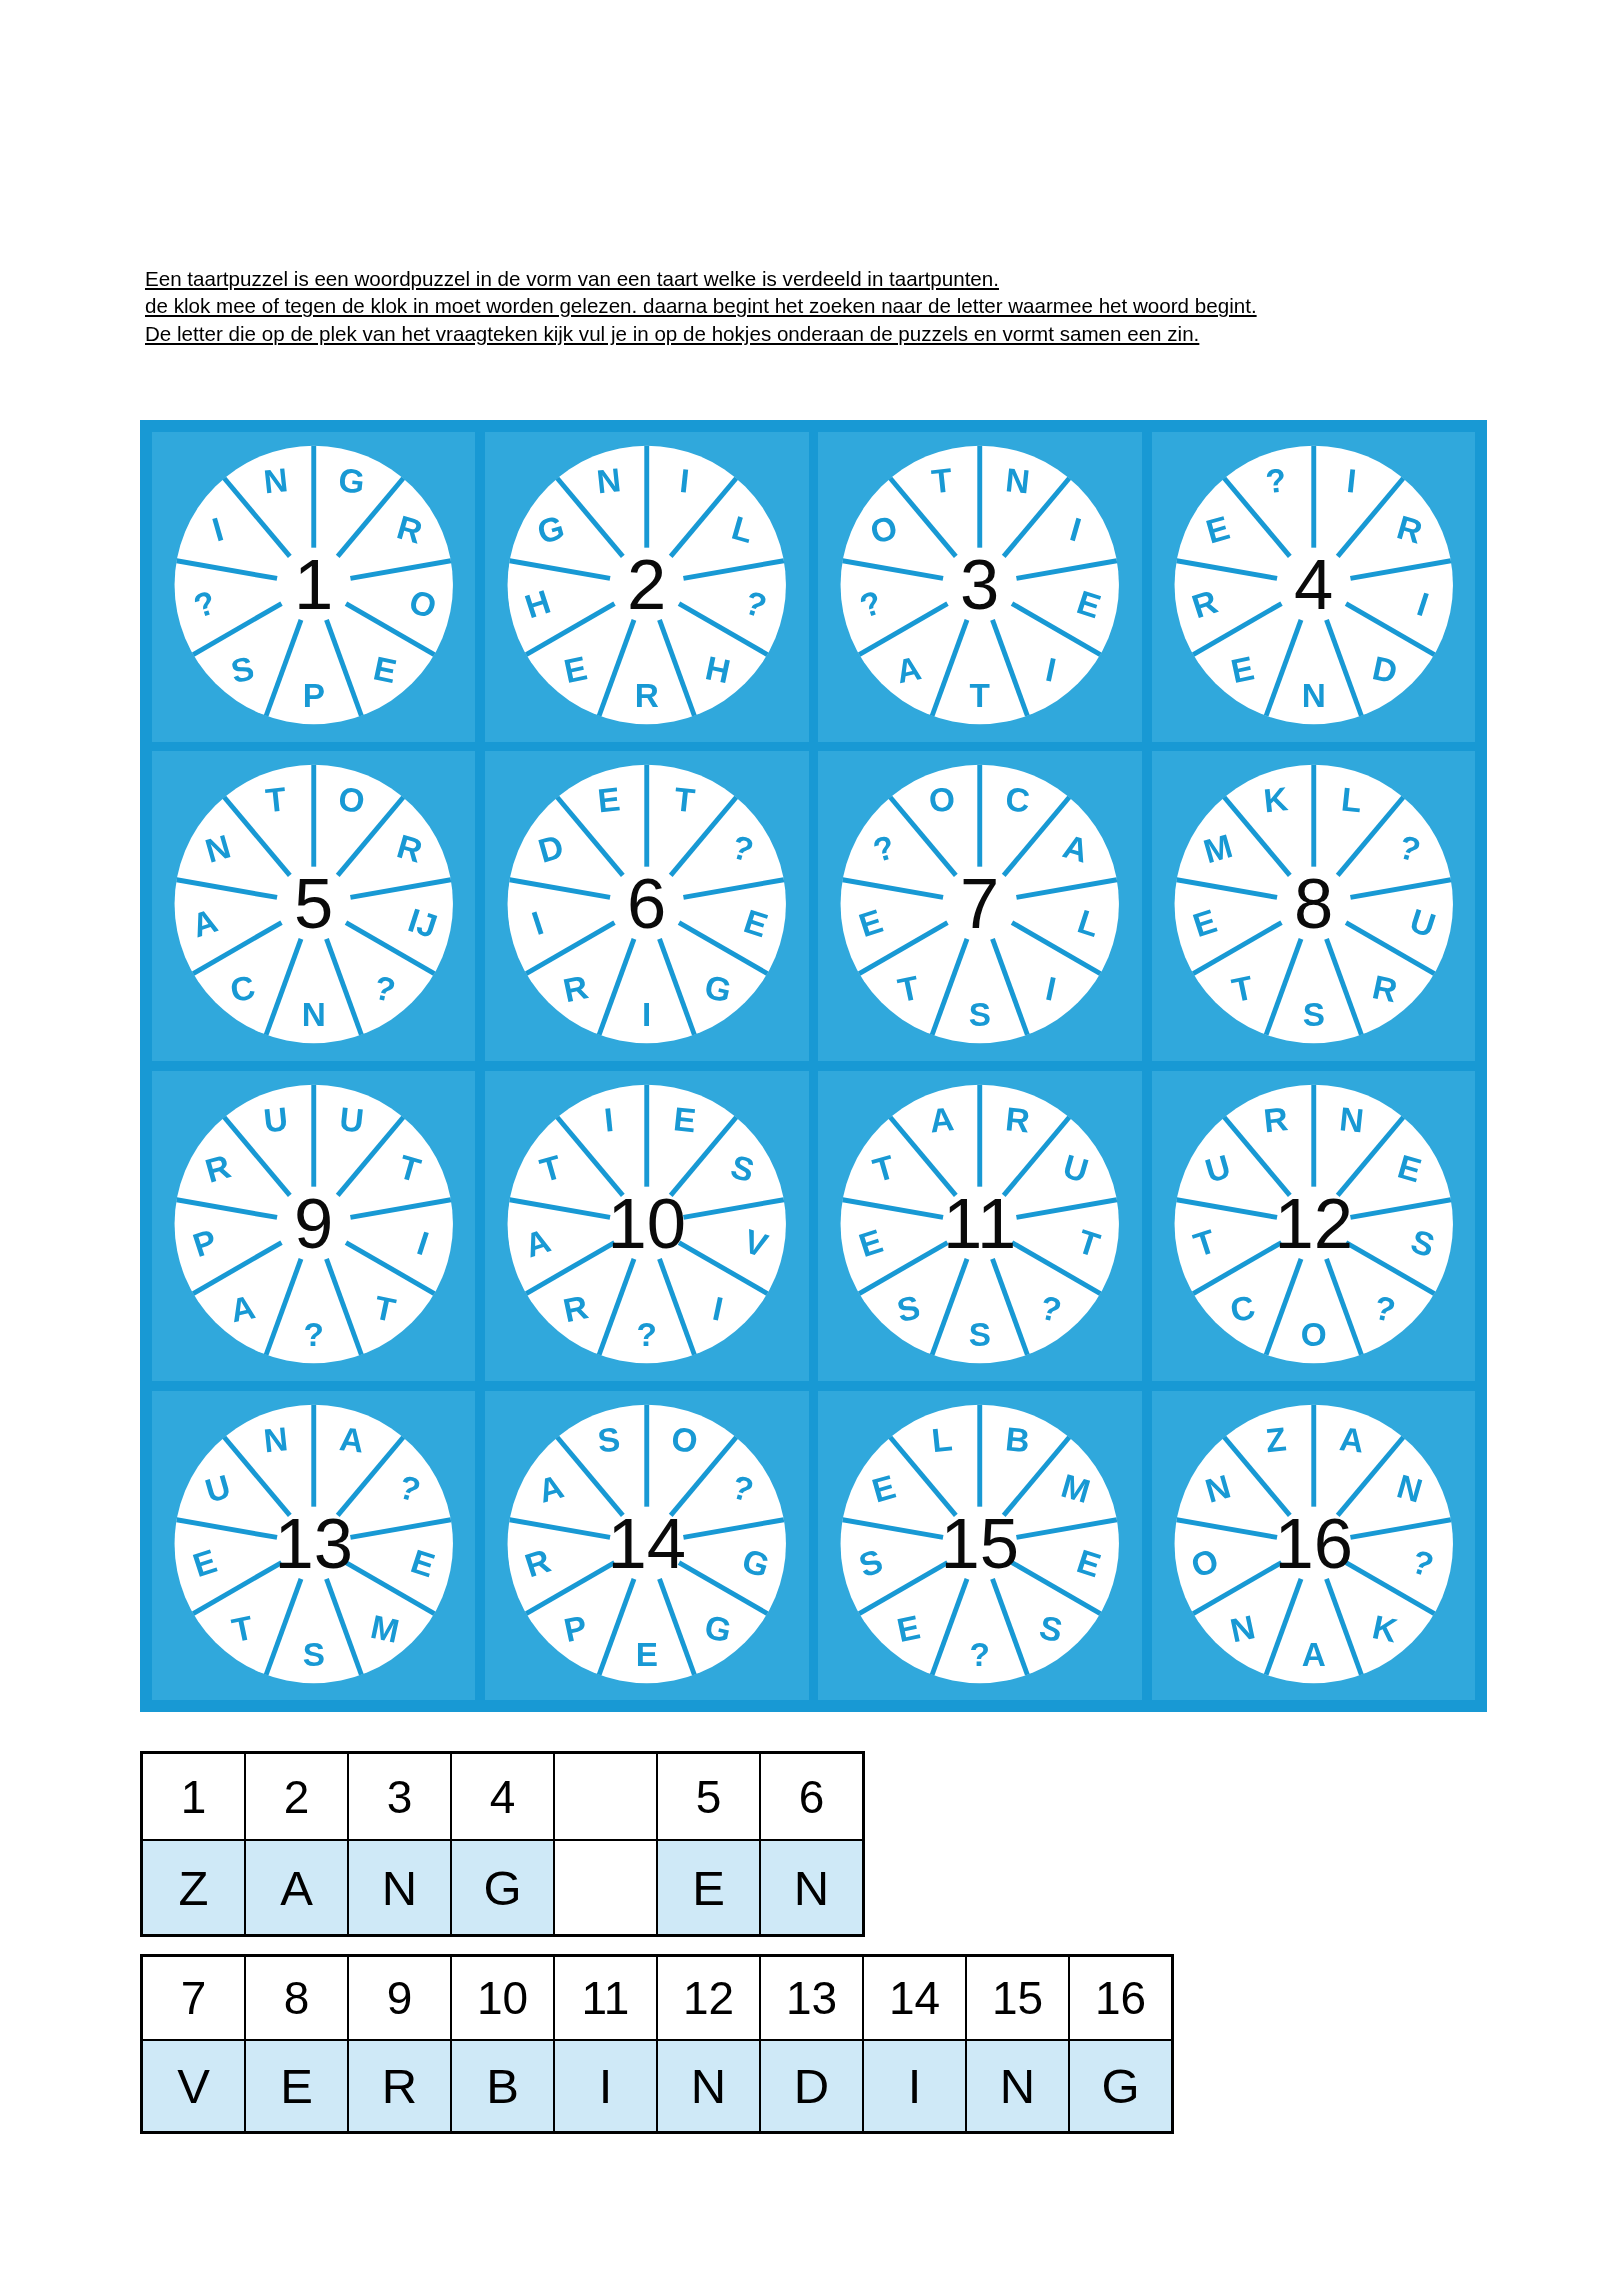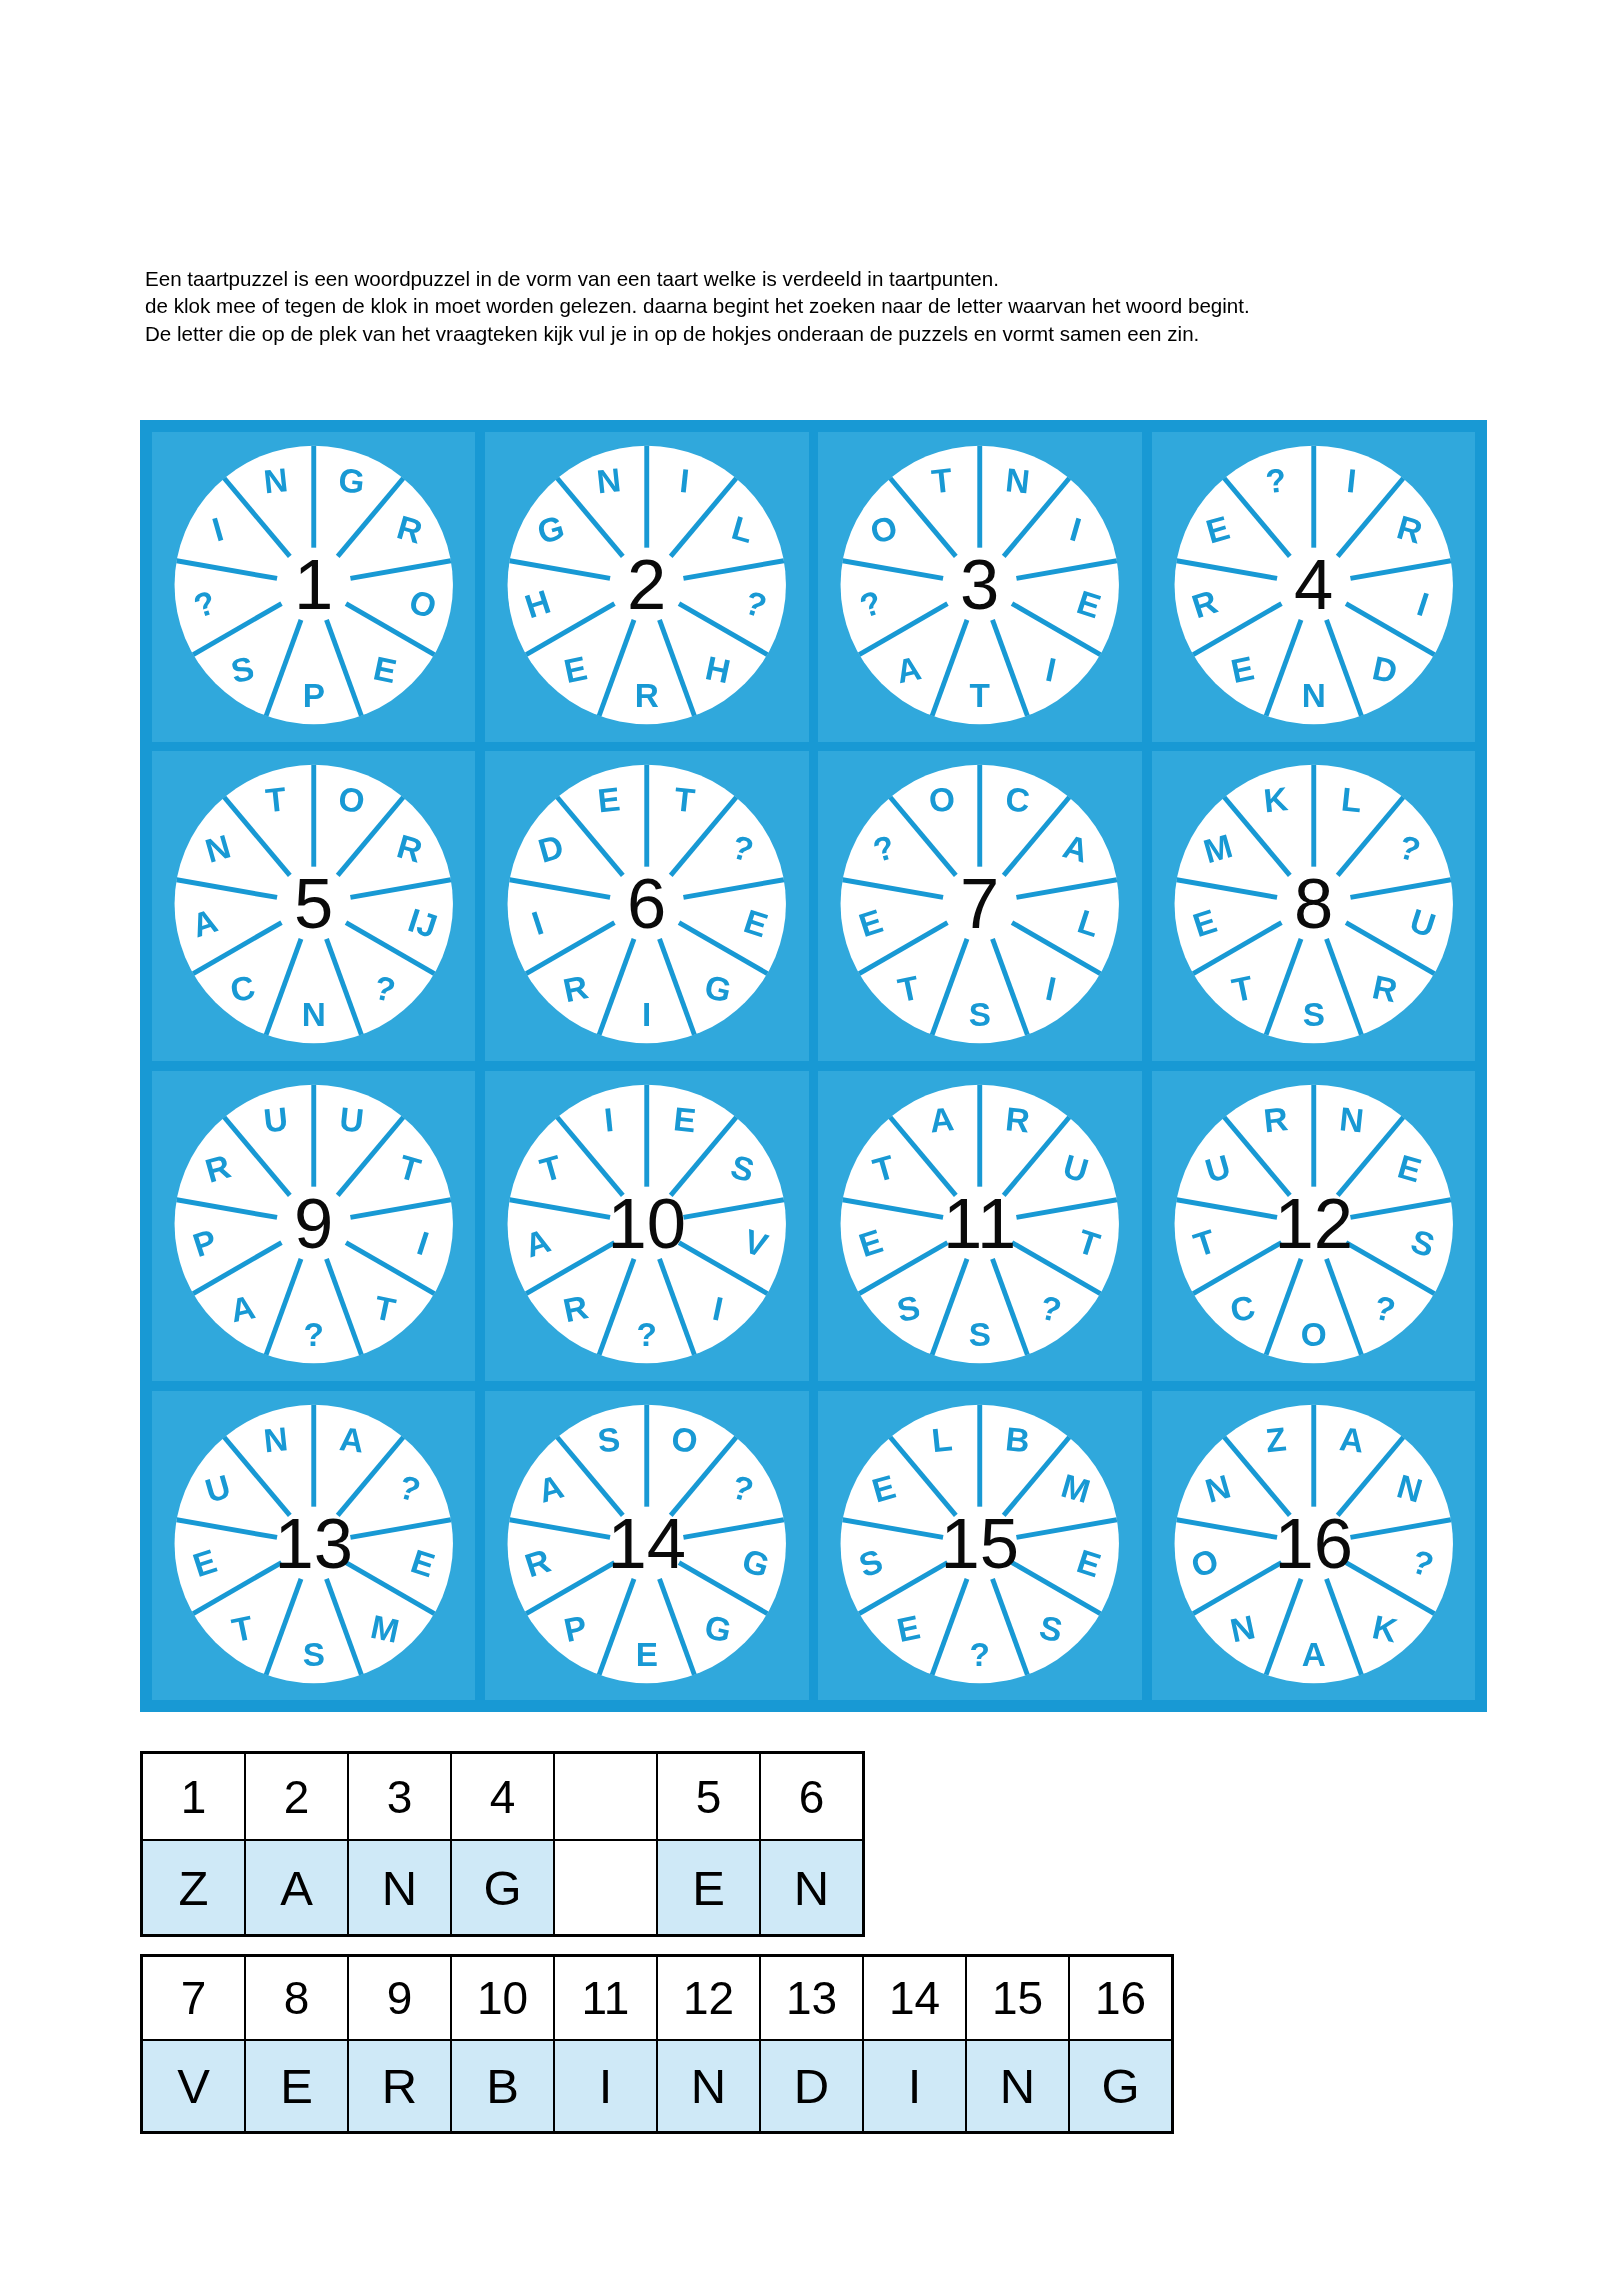--- a/index.html
+++ b/index.html
@@ -1,21 +1,21 @@
 <!DOCTYPE html>
 <html><head>
 <meta charset="utf-8">
 <style>
   html,body{margin:0;padding:0;}
   body{
     width:1621px;height:2293px;position:relative;background:#ffffff;
     font-family:"Liberation Sans", sans-serif;color:#000;
   }
   .intro{position:absolute;left:145px;top:265px;font-size:20.6px;line-height:27.4px;}
-  .intro div{white-space:nowrap;}
+  .intro div{white-space:nowrap;text-decoration:underline;}
   .panel{
     position:absolute;left:140px;top:420px;width:1347px;height:1292px;
     display:grid;grid-template-columns:repeat(4,1fr);grid-template-rows:repeat(4,1fr);
     gap:9.8px;padding:11.8px;box-sizing:border-box;
   }
   .tile{display:flex;align-items:center;justify-content:center;}
   .tile svg{width:100%;height:100%;display:block;}
   .wheel-letter{font-family:"Liberation Sans", sans-serif;font-weight:bold;font-size:34px;}
   .wheel-number{font-family:"Liberation Sans", sans-serif;font-weight:400;font-size:72px;}
   .agrid{position:absolute;display:grid;border:2px solid #000;background:#fff;}
@@ -26,21 +26,21 @@
   .acell.num{font-size:46px;background:#ffffff;}
   .acell.letter{font-size:49px;}
   #grid1{left:140px;top:1751px;grid-template-columns:repeat(7,103px);grid-template-rows:87px 95px;}
   #grid2{left:140px;top:1954px;grid-template-columns:repeat(10,103px);grid-template-rows:84px 92px;}
 </style>
 </head>
 <body>
 
 <div class="intro">
   <div>Een taartpuzzel is een woordpuzzel in de vorm van een taart welke is verdeeld in taartpunten.</div>
-  <div>de klok mee of tegen de klok in moet worden gelezen. daarna begint het zoeken naar de letter waarvan het woord begint.</div>
+  <div>de klok mee of tegen de klok in moet worden gelezen. daarna begint het zoeken naar de letter waarmee het woord begint.</div>
   <div>De letter die op de plek van het vraagteken kijk vul je in op de hokjes onderaan de puzzels en vormt samen een zin.</div>
 </div>
 
 <div class="panel" id="wheel-grid" style="background: rgb(24, 153, 212);">
     <div class="tile" style="background: rgb(48, 168, 220);">
       <svg viewBox="0 0 330 316">
         <circle cx="165" cy="156" r="142" fill="#ffffff"></circle>
         <line x1="165" y1="118" x2="165" y2="14" stroke="#1899d4" stroke-width="5"></line>
         <line x1="189.4259291680885" y1="126.89031116147883" x2="256.2758405754886" y2="47.221689077105125" stroke="#1899d4" stroke-width="5"></line>
         <line x1="202.42269461446392" y1="149.40136924865664" x2="304.8427009277335" y2="131.34195877129588" stroke="#1899d4" stroke-width="5"></line>

